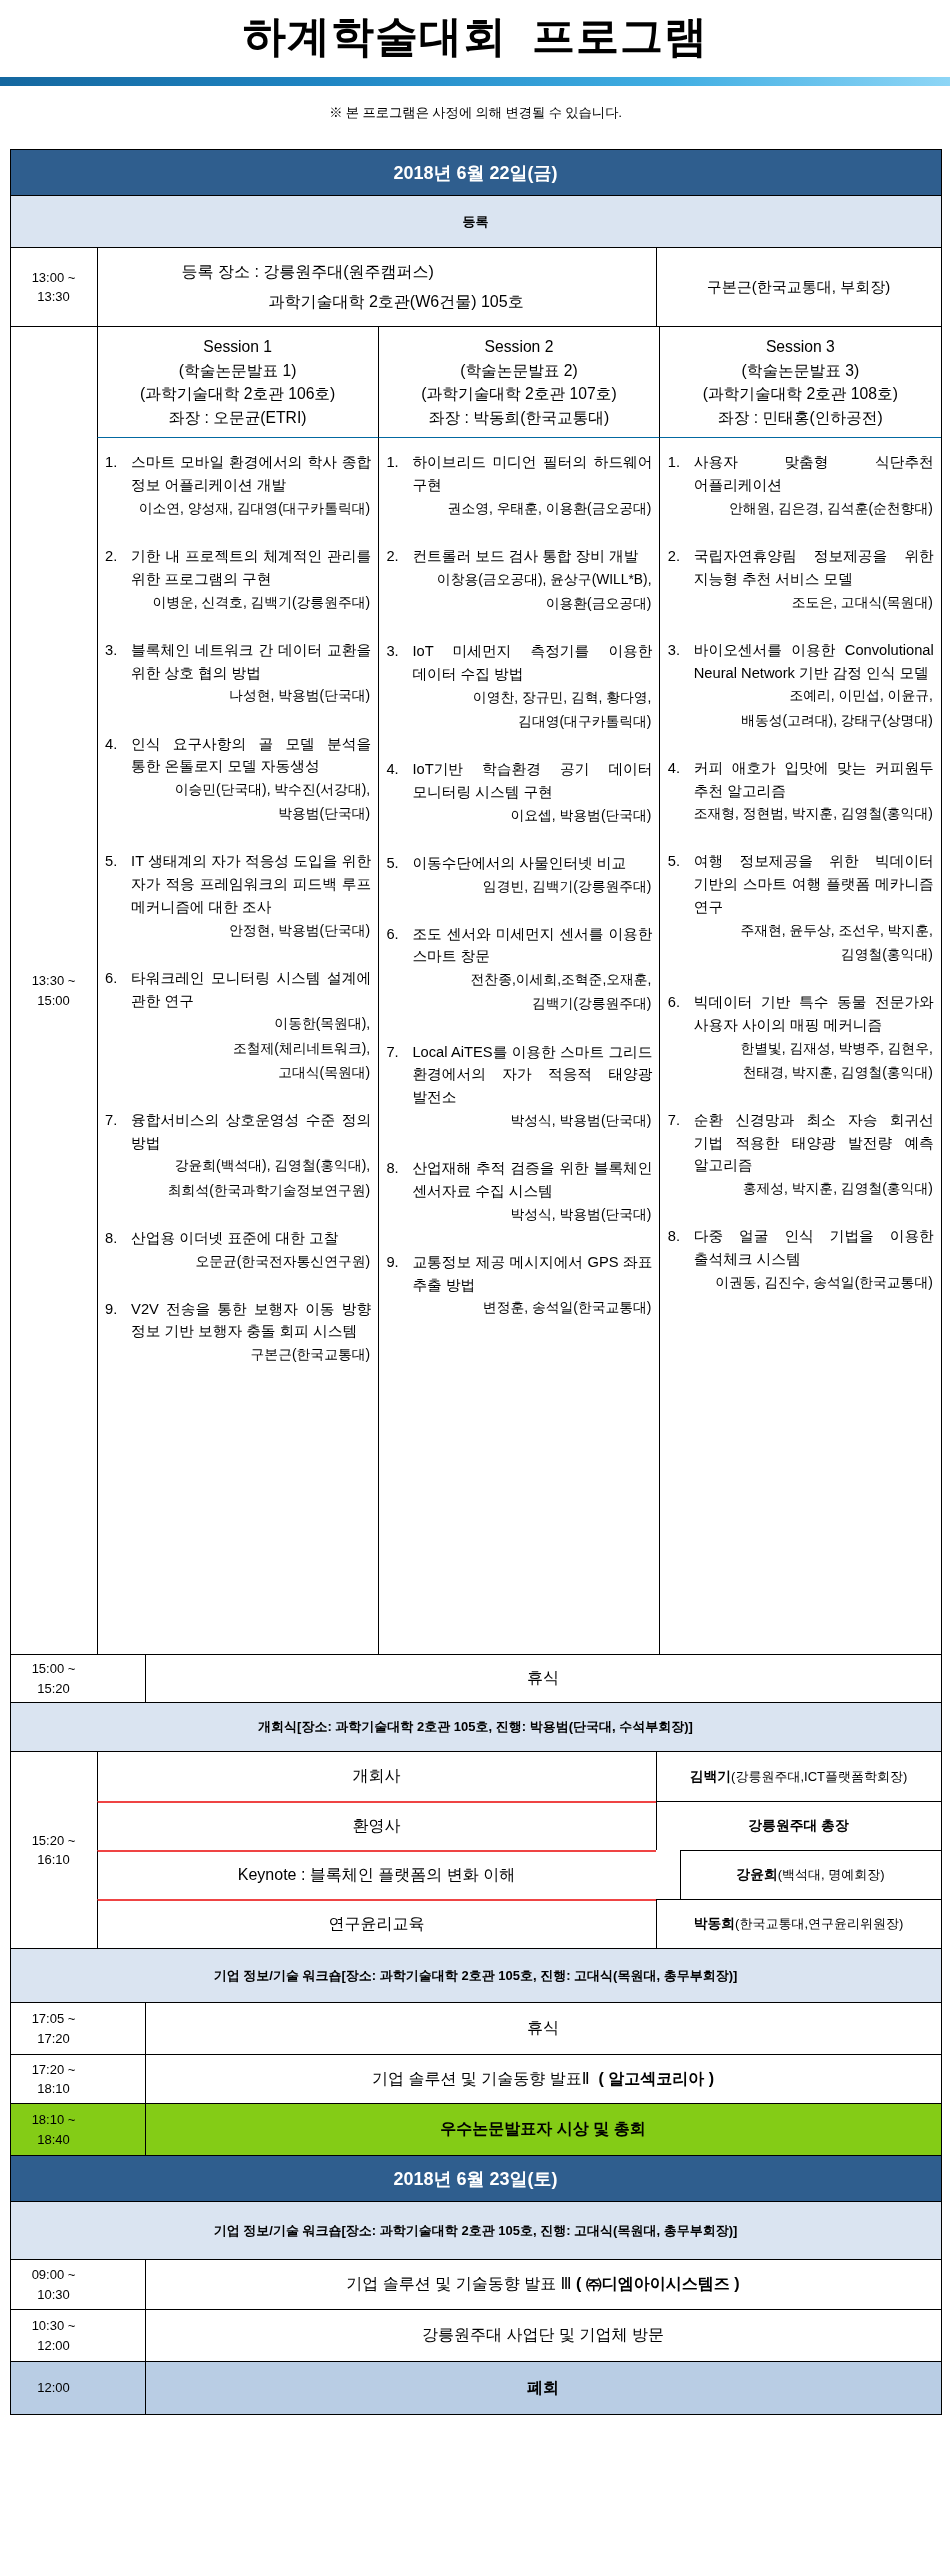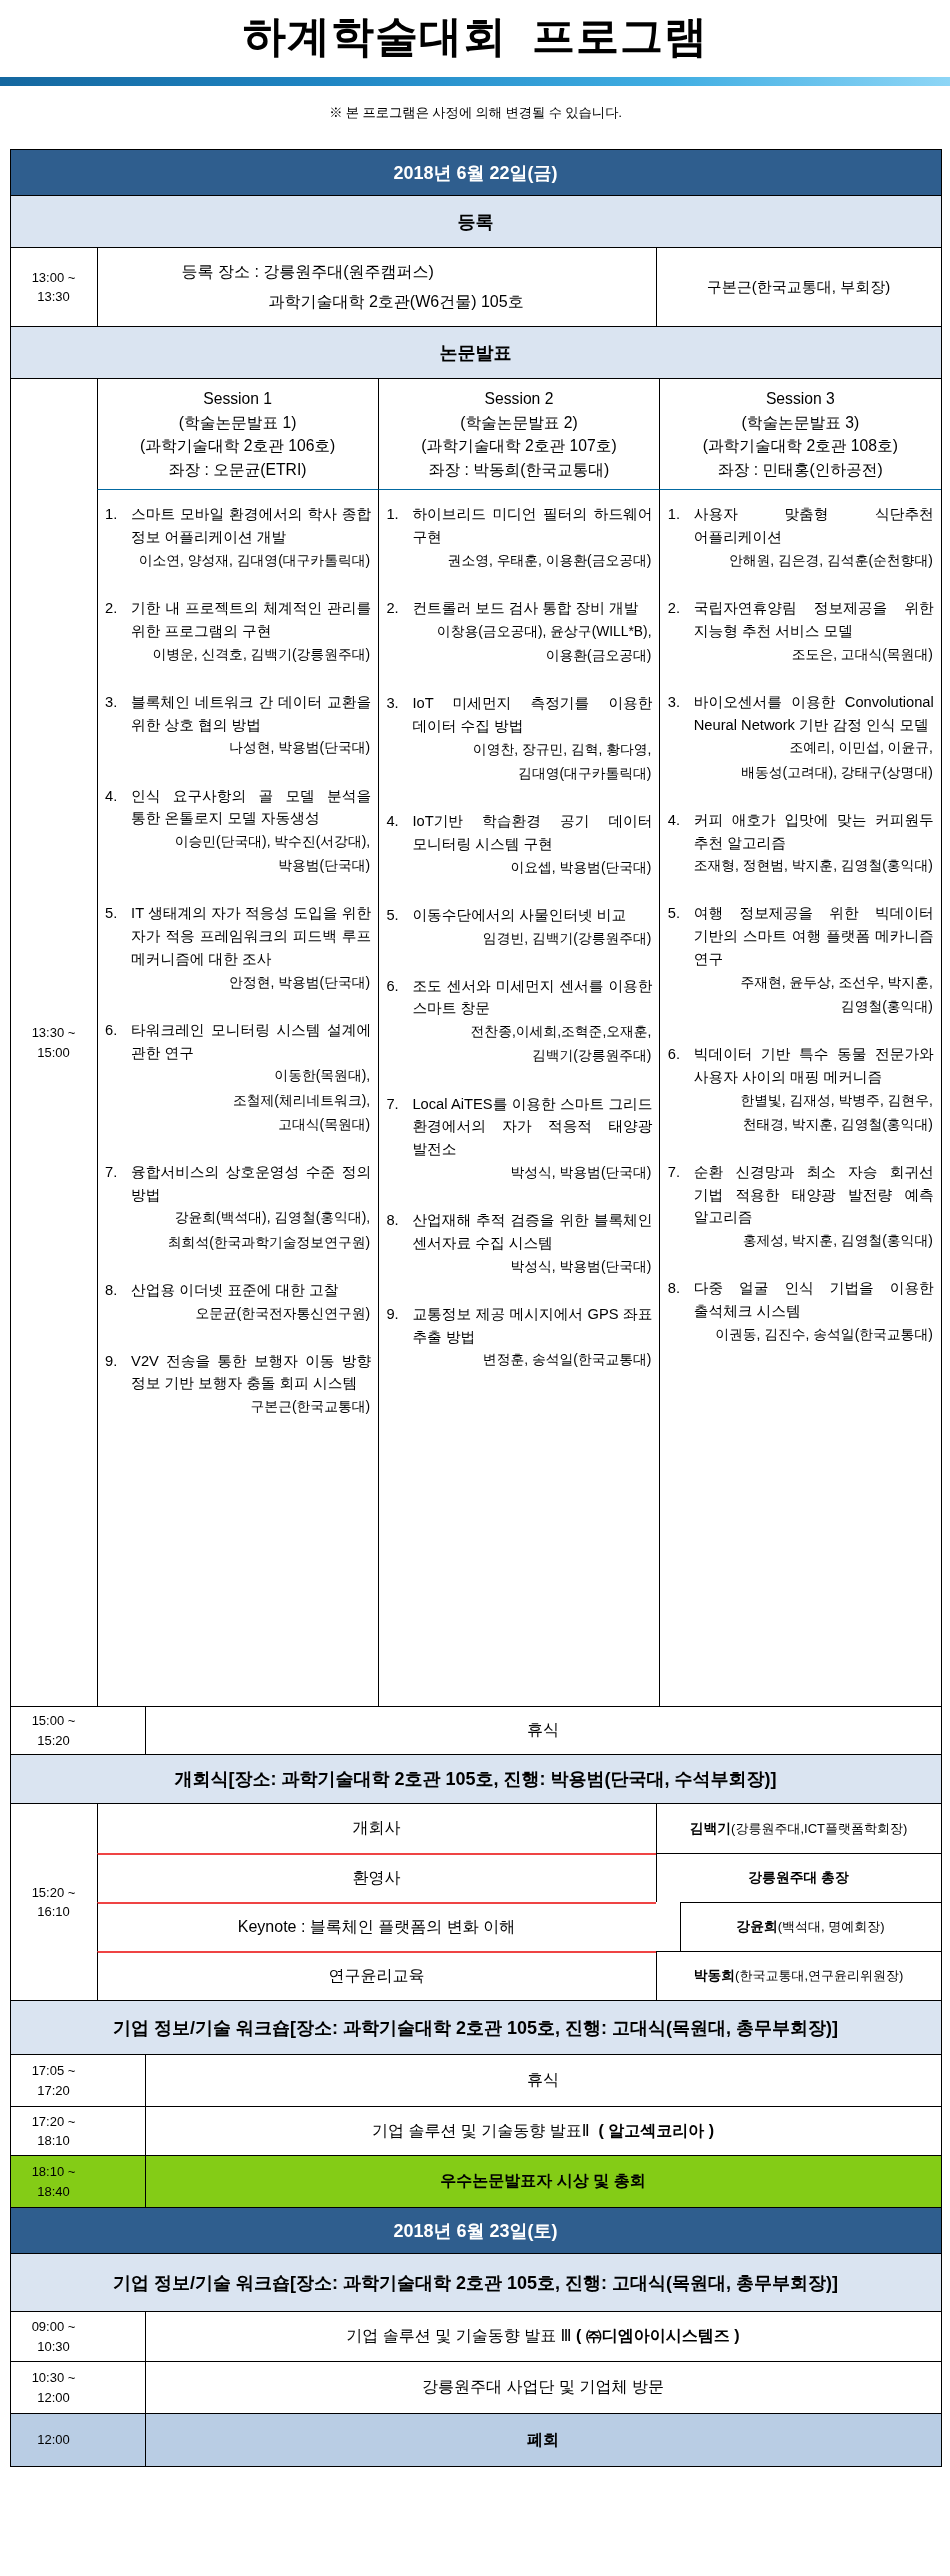--- a/index.html
+++ b/index.html
@@ -14,21 +14,21 @@
   .program-table{margin:27.6px 9.5px 0 9.5px;border:1.9px solid #000;}
   .row{display:grid;border-top:1px solid #000;}
   .row:first-child{border-top:none;}
   .row.thick{border-top-width:1.9px;}
   .row > *{display:flex;align-items:center;justify-content:center;box-sizing:border-box;}
   .row > * + *{border-left:1px solid #000;}
 
   .r-date{height:45px;background:#2f5e8e;}
   .r-date .date-label{color:#fff;font-weight:bold;font-size:18px;}
   .r-band{background:#dae4f1;}
-  .r-band .band-label{font-weight:bold;font-size:18px;text-align:center;padding:0 9px;line-height:1.35;}
+  .r-band .band-label{font-weight:bold;font-size:13px;text-align:center;padding:0 9px;line-height:1.35;}
 
   .r-reg{grid-template-columns:86px 1fr 285px;height:78px;}
   .time-cell{font-size:13px;text-align:center;line-height:1.5;padding:0 5.7px;}
   .reg-place{flex-direction:column;align-items:flex-start;justify-content:center;font-size:16px;line-height:1.9;padding-left:84px;}
   .reg-place .l2{padding-left:87px;}
   .reg-host{font-size:15px;text-align:center;}
 
   .r-sessions{grid-template-columns:86px 1fr 1fr 1fr;grid-template-rows:110px 1fr;}
   .r-sessions .time-cell{grid-row:1 / span 2;grid-column:1;}
   .sess-head{flex-direction:column;justify-content:center;font-size:15.7px;line-height:1.5;text-align:center;}
@@ -73,23 +73,20 @@
 
   <div class="row r-reg">
     <div class="time-cell">13:00 ~ 13:30</div>
     <div class="reg-place">
       <div class="l1">등록 장소 : 강릉원주대(원주캠퍼스)</div>
       <div class="l2">과학기술대학 2호관(W6건물) 105호</div>
     </div>
     <div class="reg-host">구본근(한국교통대, 부회장)</div>
   </div>
 
-  <div class="row r-band" style="height:51px;">
-    <div class="band-label">논문발표</div>
-  </div>
 
   <div class="row r-sessions">
     <div class="time-cell">13:30 ~ 15:00</div>
 
     <div class="sess-head">
       <div>Session 1</div>
       <div>(학술논문발표 1)</div>
       <div>(과학기술대학 2호관 106호)</div>
       <div>좌장 : 오문균(ETRI)</div>
     </div>

